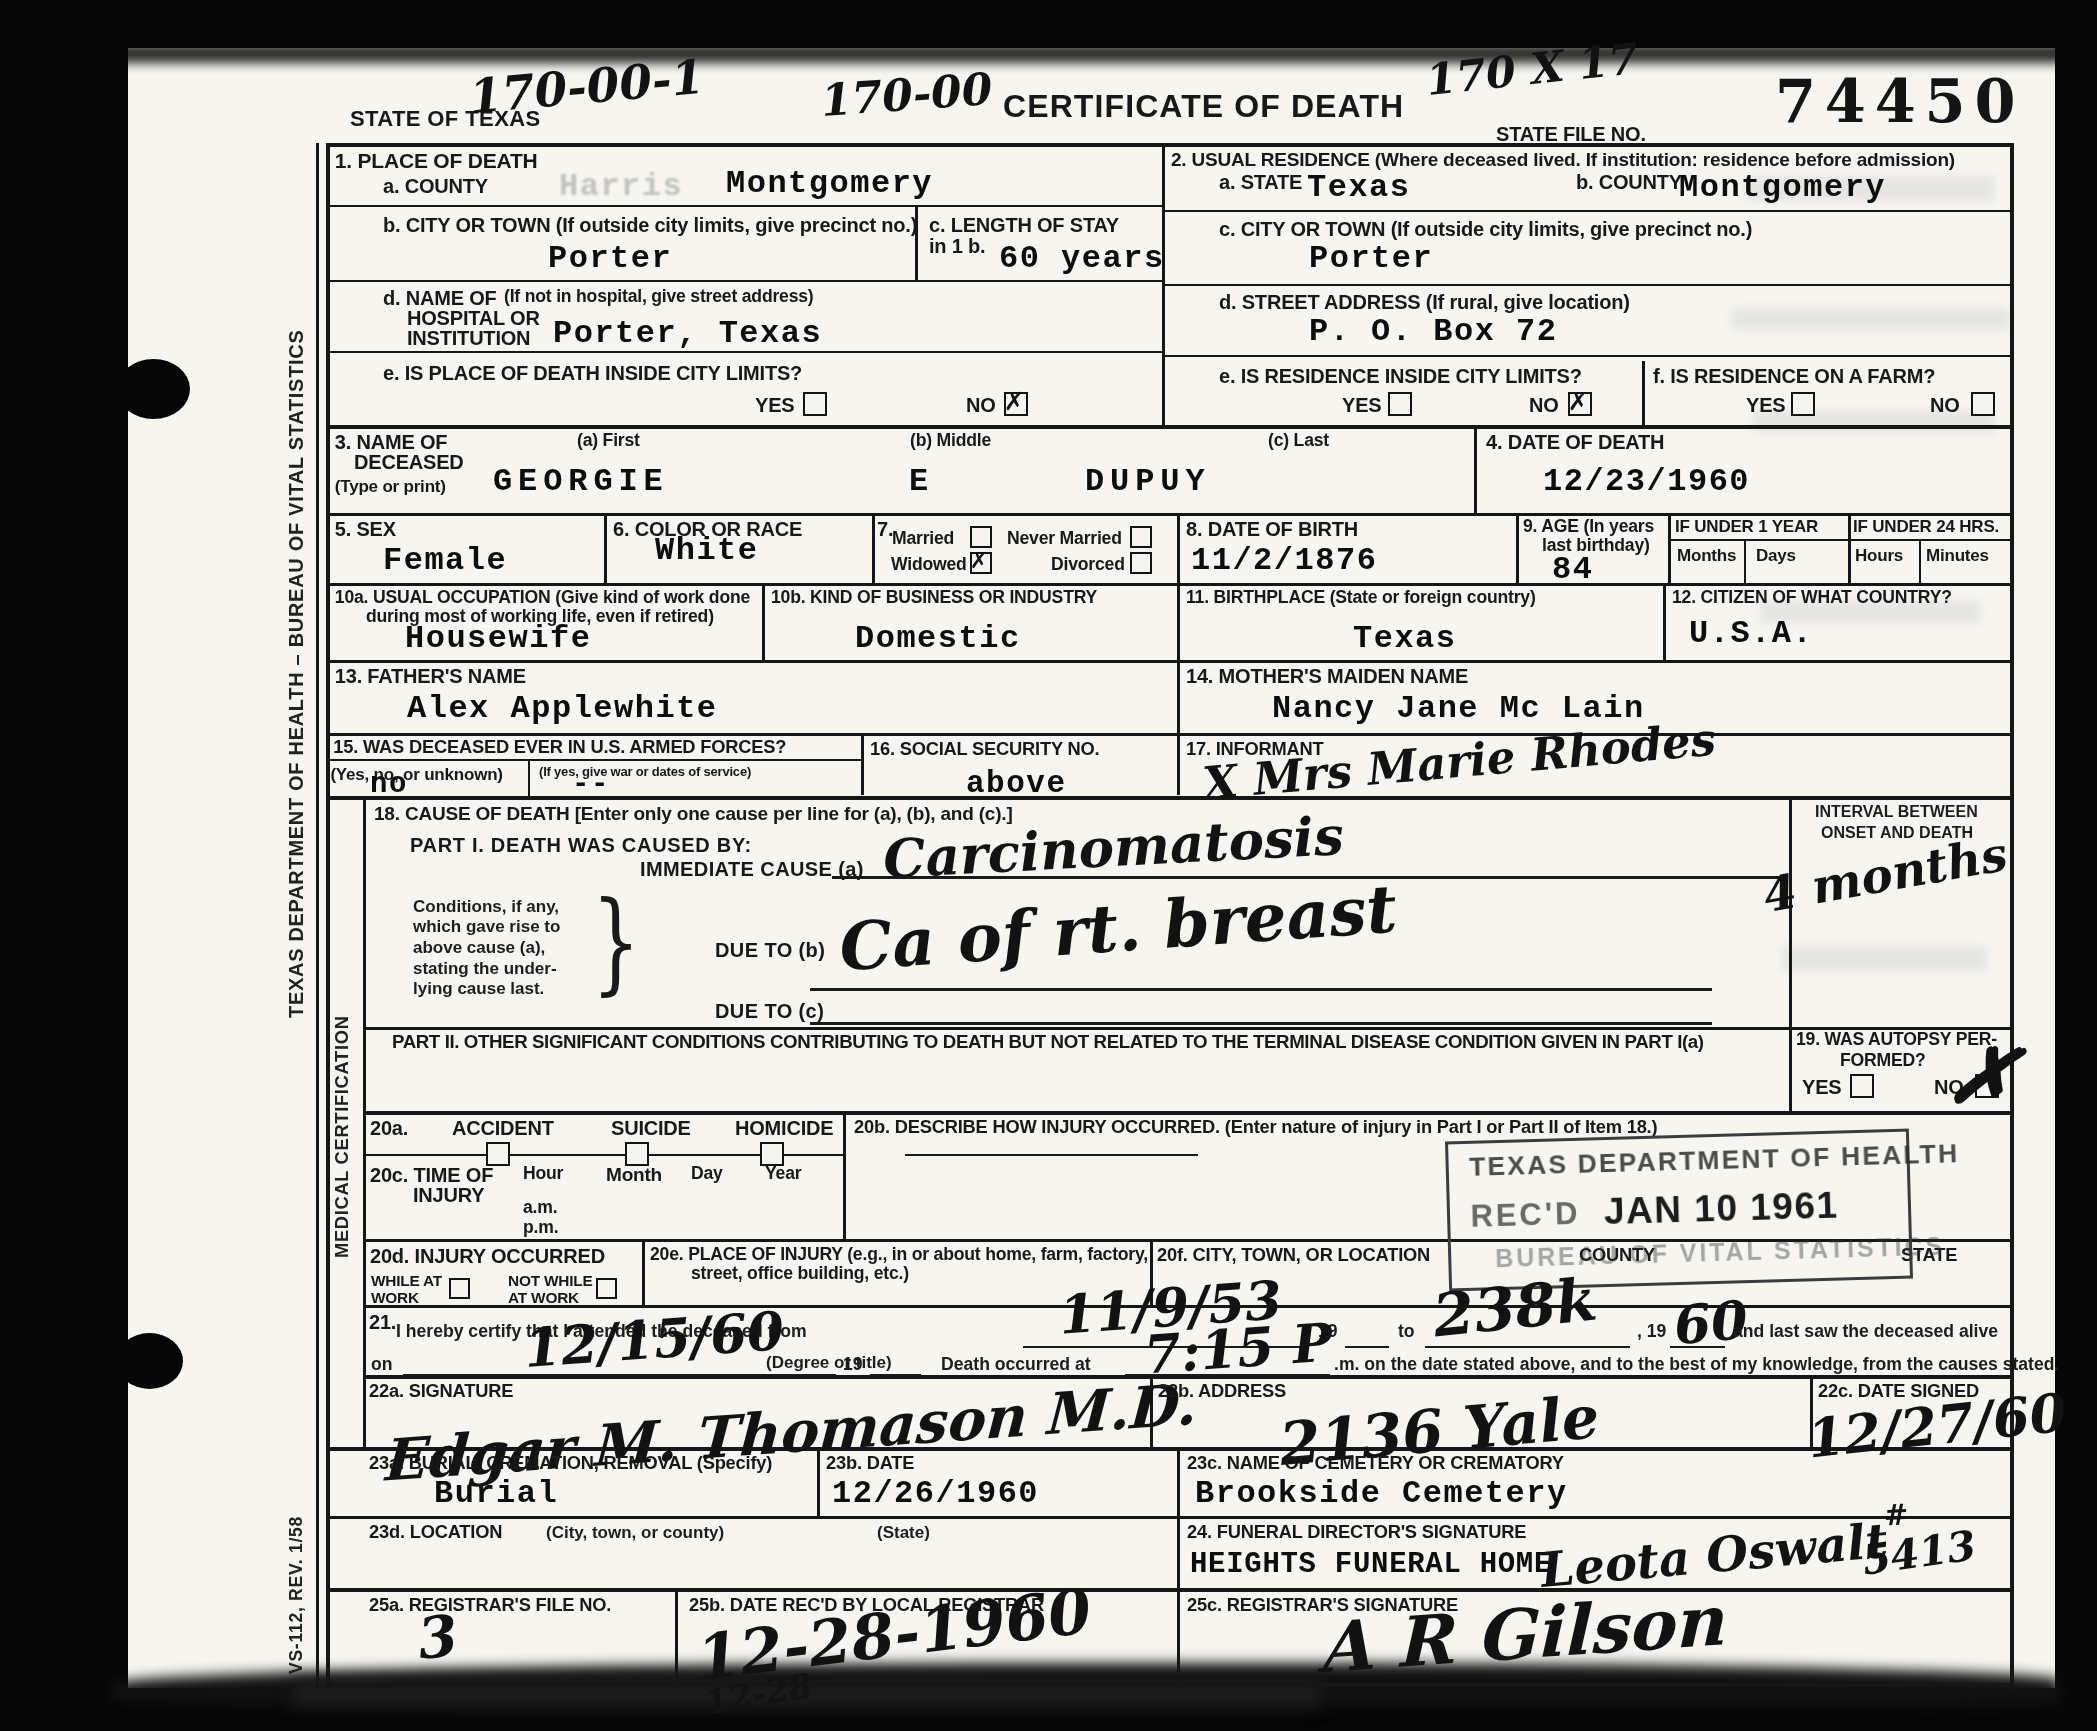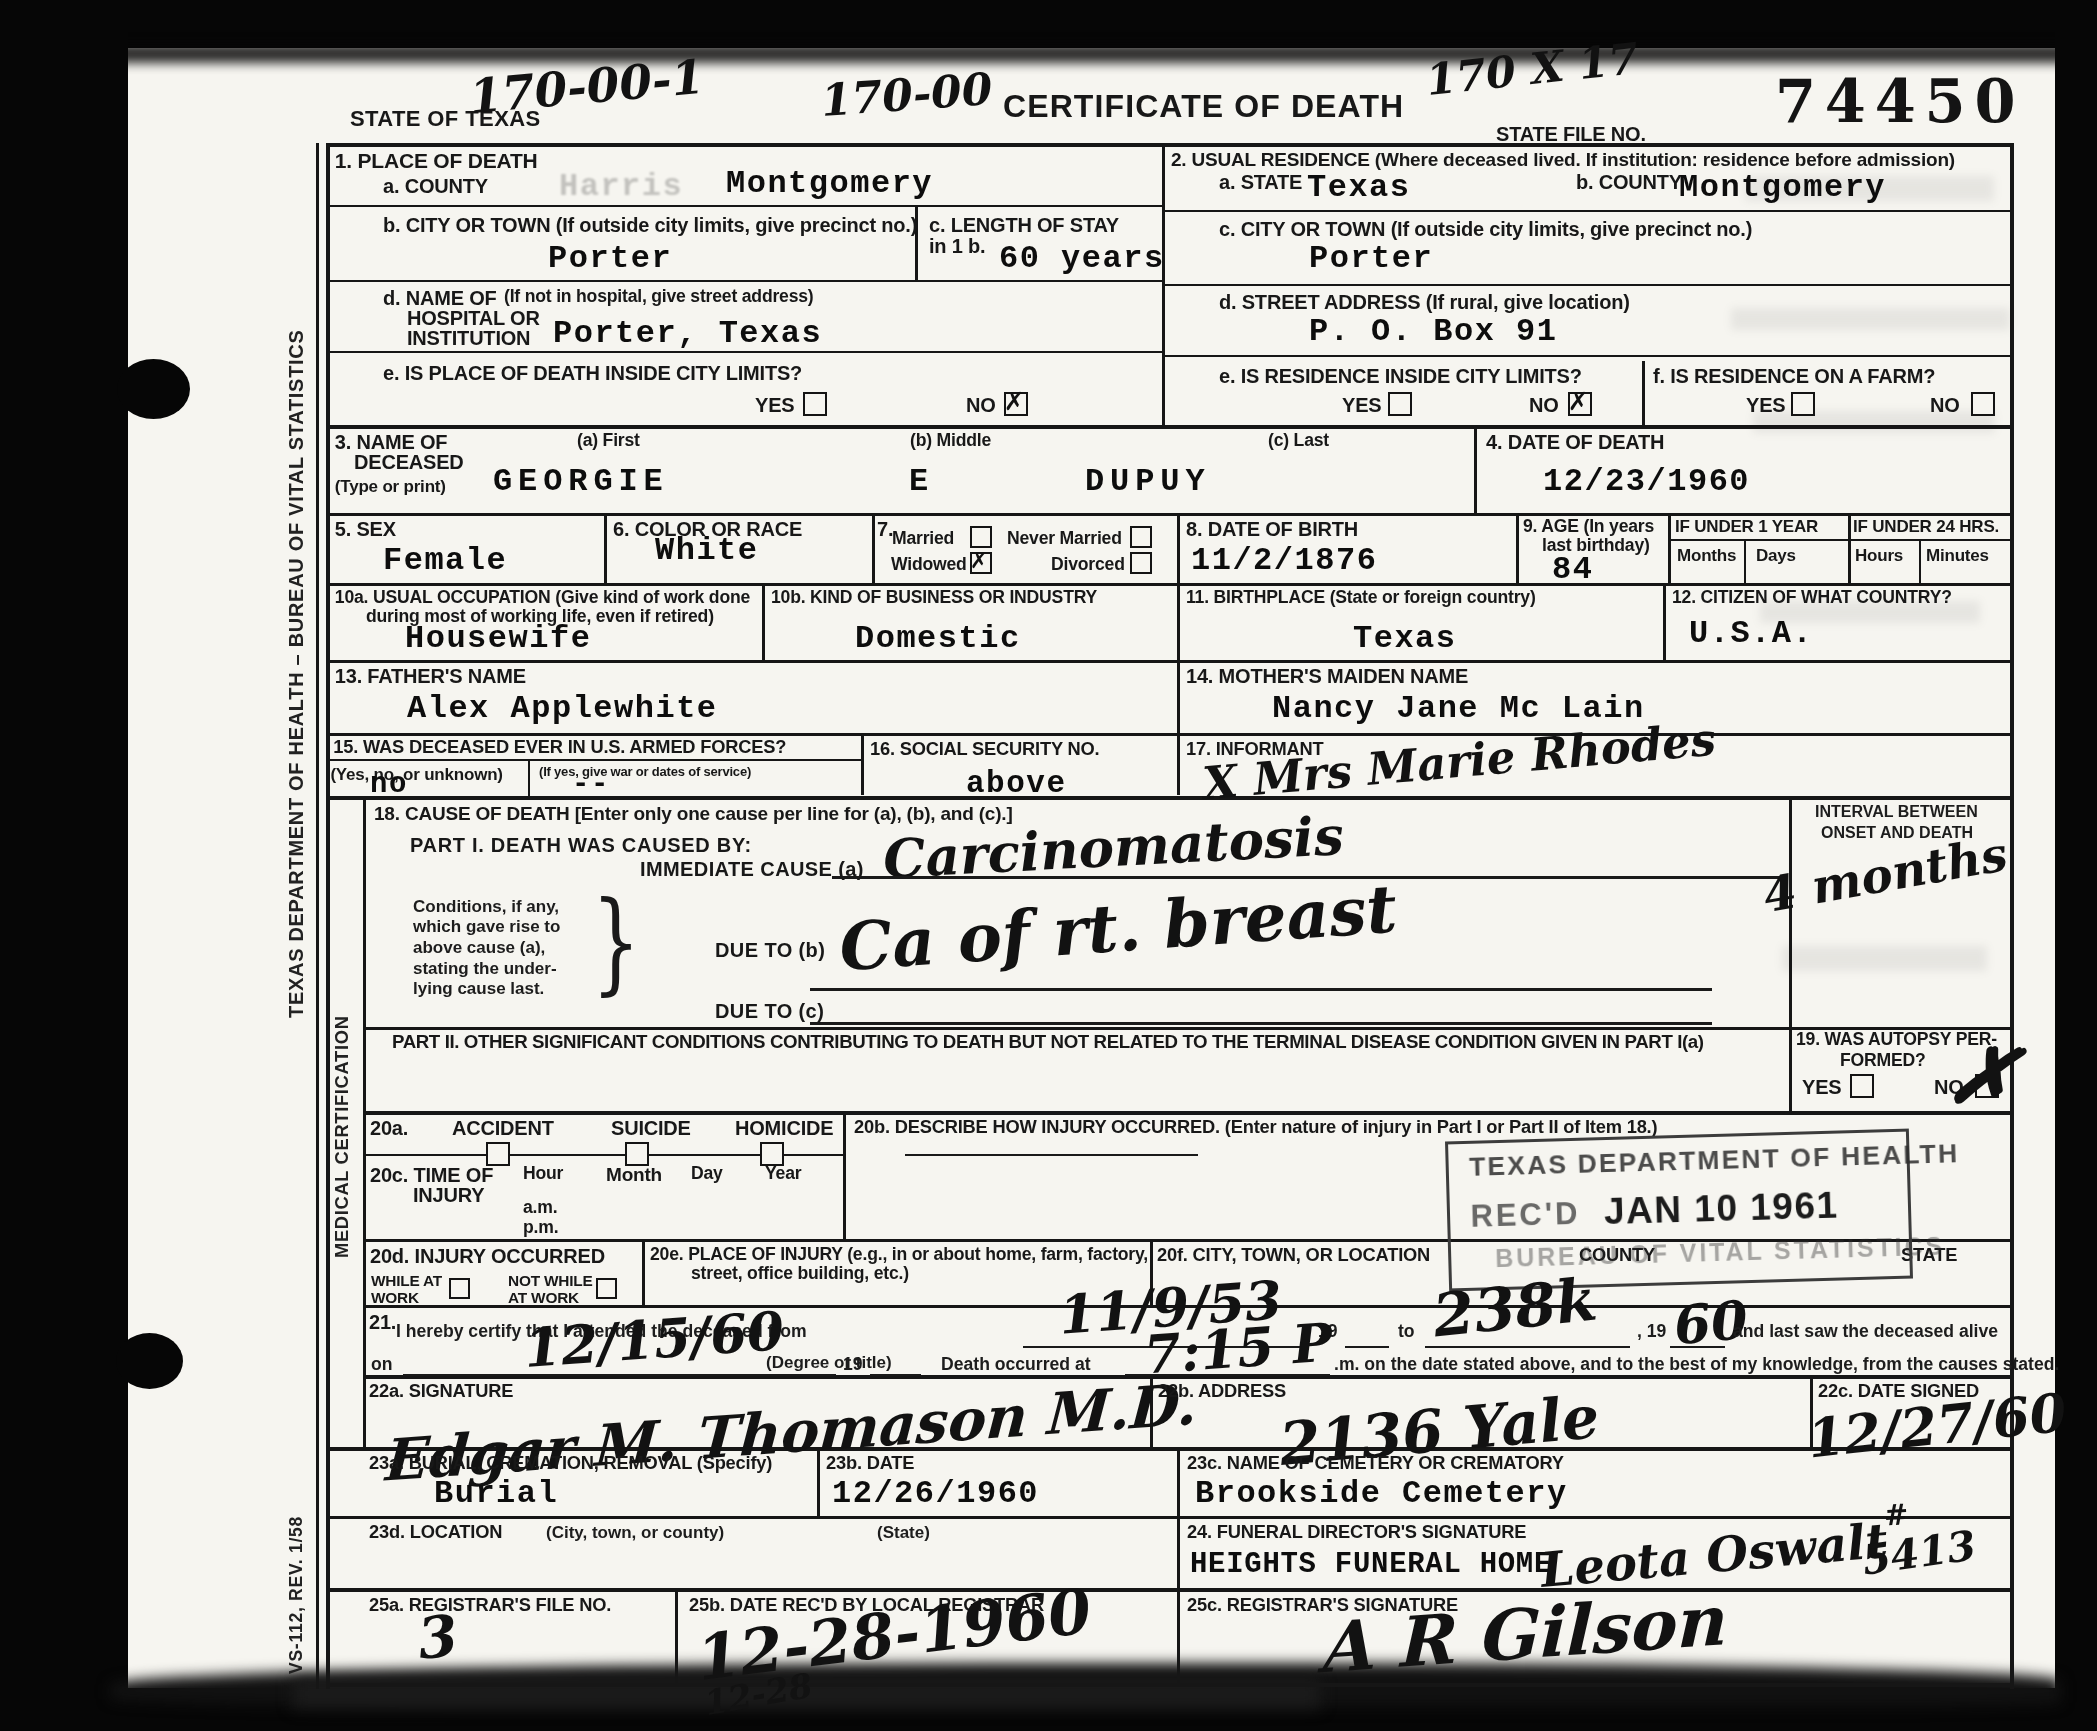--- a/index.html
+++ b/index.html
@@ -166,21 +166,21 @@
     </div>
 
     <div class="lbl" style="left:845px;top:5.9px;font-size:19px;">2. USUAL RESIDENCE (Where deceased lived.  If institution: residence before admission)</div>
     <div class="lbl" style="left:893px;top:28px;">a. STATE</div>
     <div class="typed" style="left:981px;top:29px;">Texas</div>
     <div class="lbl" style="left:1250px;top:28px;">b. COUNTY</div>
     <div class="typed" style="left:1353px;top:29px;">Montgomery</div>
     <div class="lbl" style="left:893px;top:75px;">c. CITY OR TOWN (If outside city limits, give precinct no.)</div>
     <div class="typed" style="left:983px;top:100px;">Porter</div>
     <div class="lbl" style="left:893px;top:148px;">d. STREET ADDRESS (If rural, give location)</div>
-    <div class="typed" style="left:983px;top:173px;">P. O. Box 91</div>
+    <div class="typed" style="left:983px;top:173px;">P. O. Box 72</div>
     <div class="lbl" style="left:893px;top:222px;">e. IS RESIDENCE INSIDE CITY LIMITS?</div>
     <div class="lbl" style="left:1016px;top:251px;">YES</div>
     <div class="cb" style="left:1062px;top:249px;"></div>
     <div class="lbl" style="left:1203px;top:251px;">NO</div>
     <div class="cb" style="left:1242px;top:249px;">
       <span>✗</span>
     </div>
     <div class="lbl" style="left:1327px;top:222px;">f. IS RESIDENCE ON A FARM?</div>
     <div class="lbl" style="left:1420px;top:251px;">YES</div>
     <div class="cb" style="left:1465px;top:249px;"></div>

